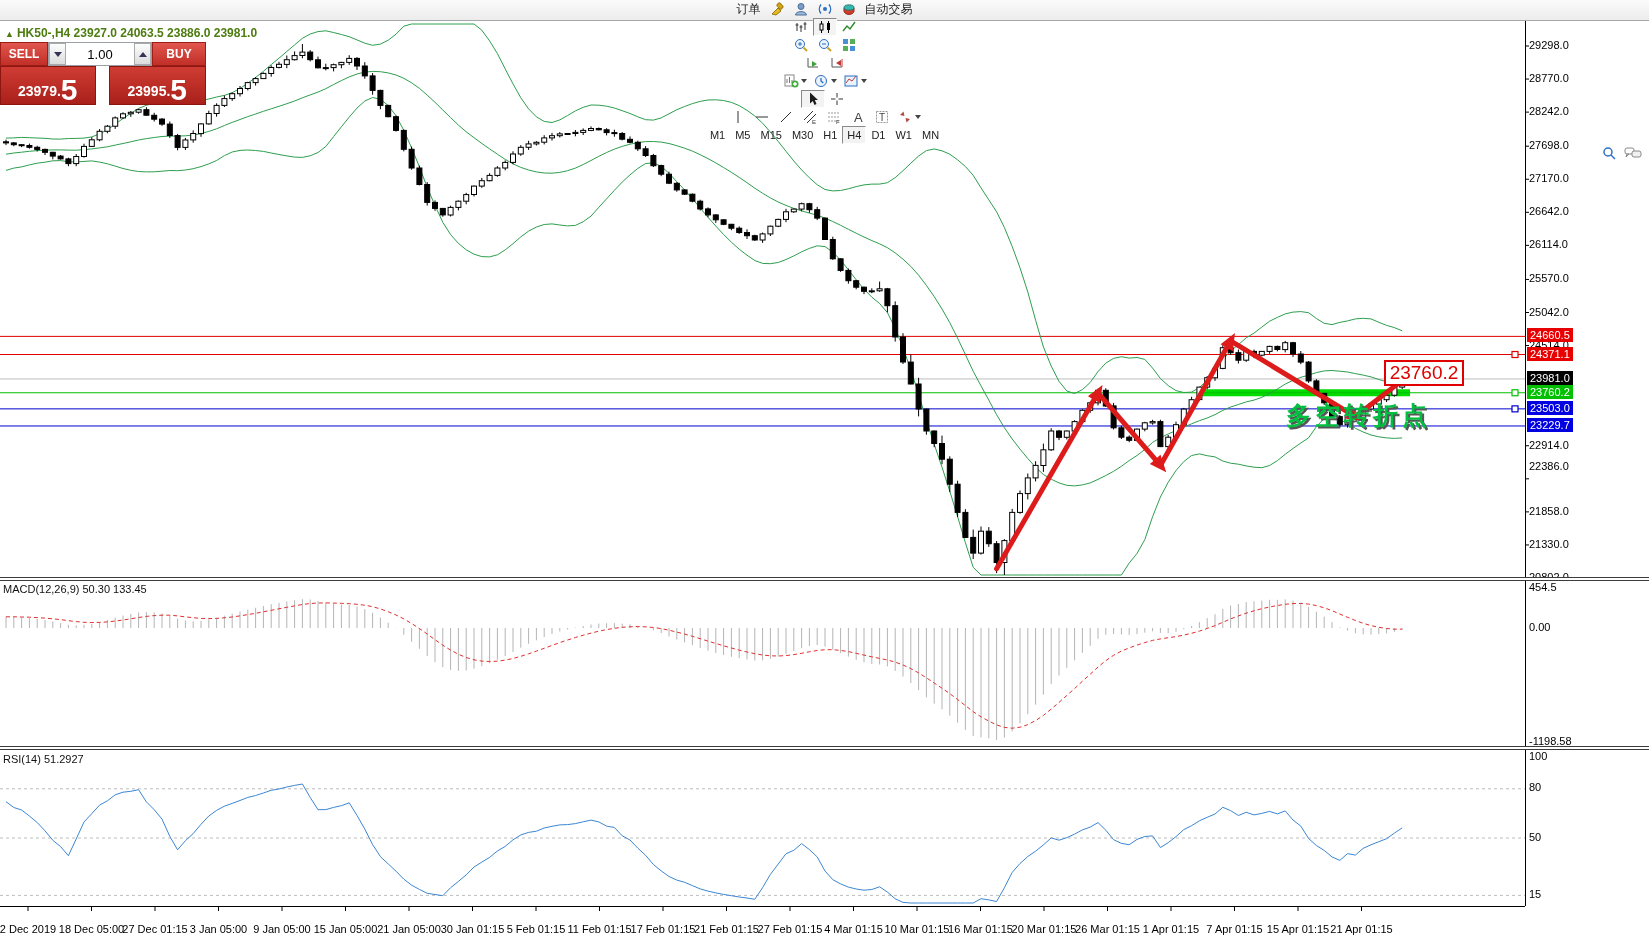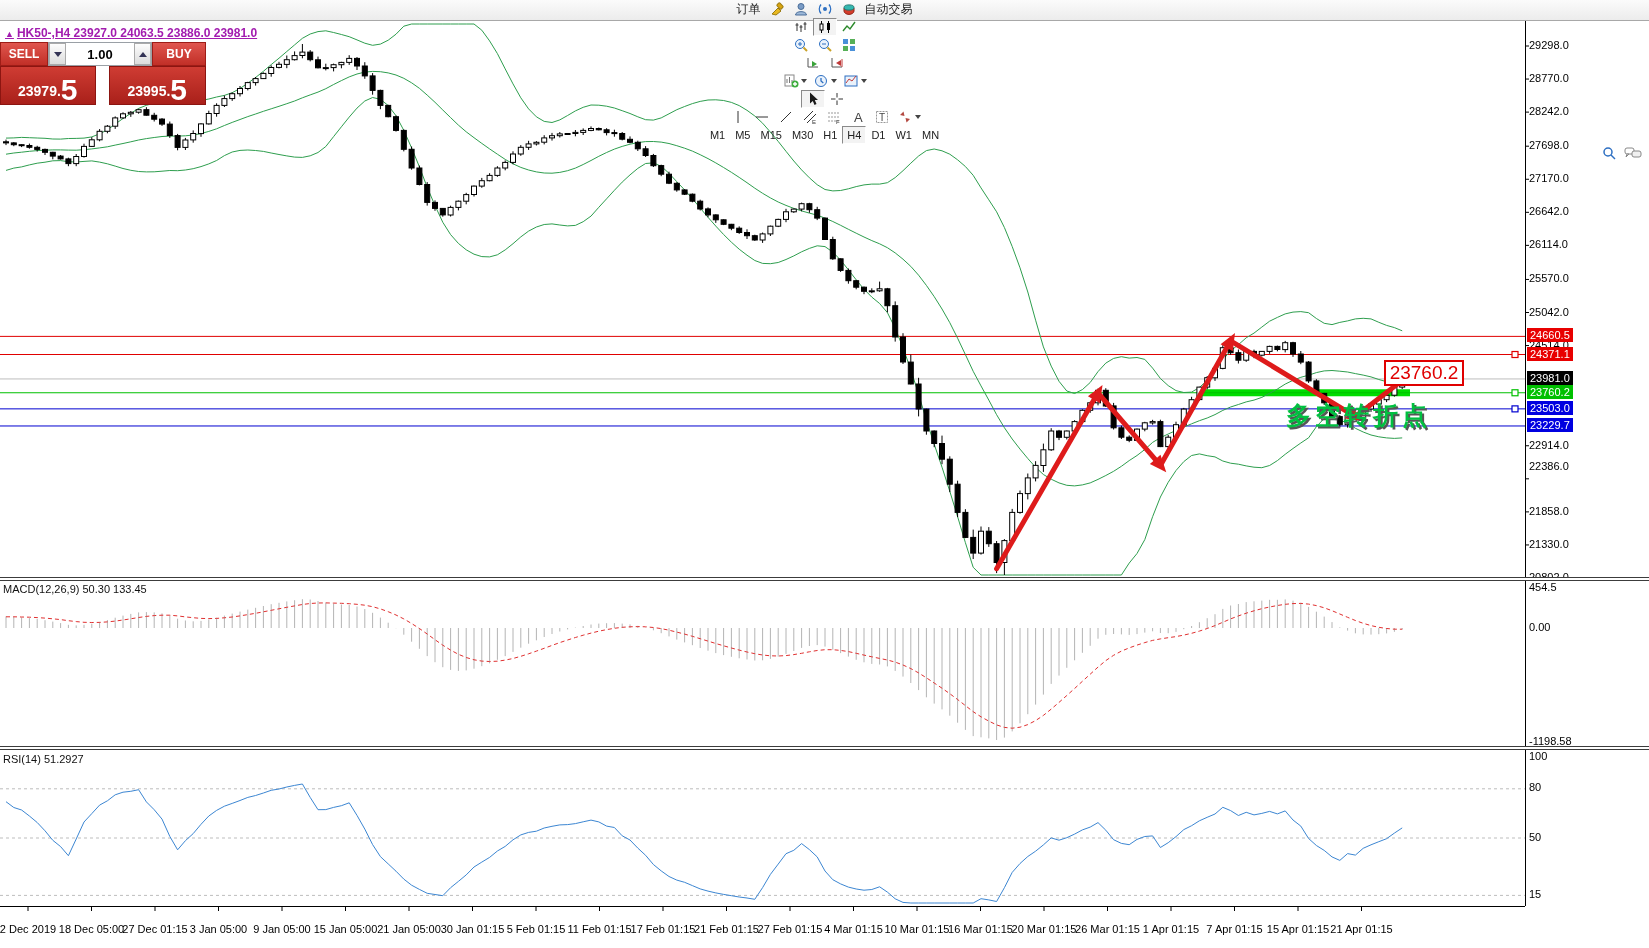--- a/index.html
+++ b/index.html
@@ -17,35 +17,35 @@
   .sep{width:1px;height:16px;background:#c4c4c4;border-right:1px solid #fff;margin:0 3px;}
   .grip{width:3px;height:14px;margin:0 2px;
     background:repeating-linear-gradient(to bottom,#cfcfcf 0 1px,#fff 1px 3px);}
   .dd{width:0;height:0;border-left:3px solid transparent;border-right:3px solid transparent;
     border-top:4px solid #444;margin-left:2px;}
   .tf{width:auto;min-width:24px;padding:0 4px;font-size:11px;}
   #tb-right{margin-left:auto;display:flex;align-items:center;margin-right:4px;}
   
   #chart-svg{position:absolute;left:0;top:0;z-index:1;}
   .abs{position:absolute;}
-  #symbol-line{left:5px;top:26px;font-size:12px;font-weight:bold;color:#a21caf;z-index:10;text-decoration:underline;}
+  #symbol-line{left:5px;top:26px;font-size:12px;font-weight:bold;color:#4d7c0f;z-index:10;}
   #symbol-line .tri{font-size:9px;margin-right:3px;}
   #macd-label{left:3px;top:583px;font-size:11px;color:#111;z-index:10;}
   #rsi-label{left:3px;top:753px;font-size:11px;color:#111;z-index:10;}
   .pane-sep{left:0;width:1649px;height:2px;background:#fff;border-top:1px solid #3c3c3c;
     border-bottom:1px solid #3c3c3c;z-index:8;}
   
   #trade-panel{left:0;top:42px;width:206px;z-index:20;}
   #tp-row1{display:flex;height:24px;}
   .tp-btn{background:linear-gradient(#e0564e,#c12f27);color:#fff;font-weight:bold;font-size:12px;
     display:flex;align-items:center;justify-content:center;border:1px solid #9e1d17;box-sizing:border-box;}
   #sell-btn{width:48px;}
   #buy-btn{width:54px;}
   #vol-box{width:104px;background:#fff;border:1px solid #9aa0a6;box-sizing:border-box;
-    display:flex;align-items:center;font-weight:bold;}
+    display:flex;align-items:center;}
   .vol-btn{width:17px;height:100%;background:linear-gradient(#fdfdfd,#dcdcdc);
     border:1px solid #aaa;box-sizing:border-box;display:flex;align-items:center;justify-content:center;}
   .tri-up{width:0;height:0;border-left:4px solid transparent;border-right:4px solid transparent;
     border-bottom:5px solid #335;}
   .tri-dn{width:0;height:0;border-left:4px solid transparent;border-right:4px solid transparent;
     border-top:5px solid #335;}
   #vol-value{flex:1;text-align:center;font-size:13px;color:#000;}
   #tp-row2{display:flex;height:39px;margin-top:0;gap:11px;}
   .px-block{background:linear-gradient(#cf3c33,#a9201a);border:1px solid #8c1511;box-sizing:border-box;
     color:#fff;display:flex;align-items:flex-end;justify-content:center;padding-bottom:2px;}

